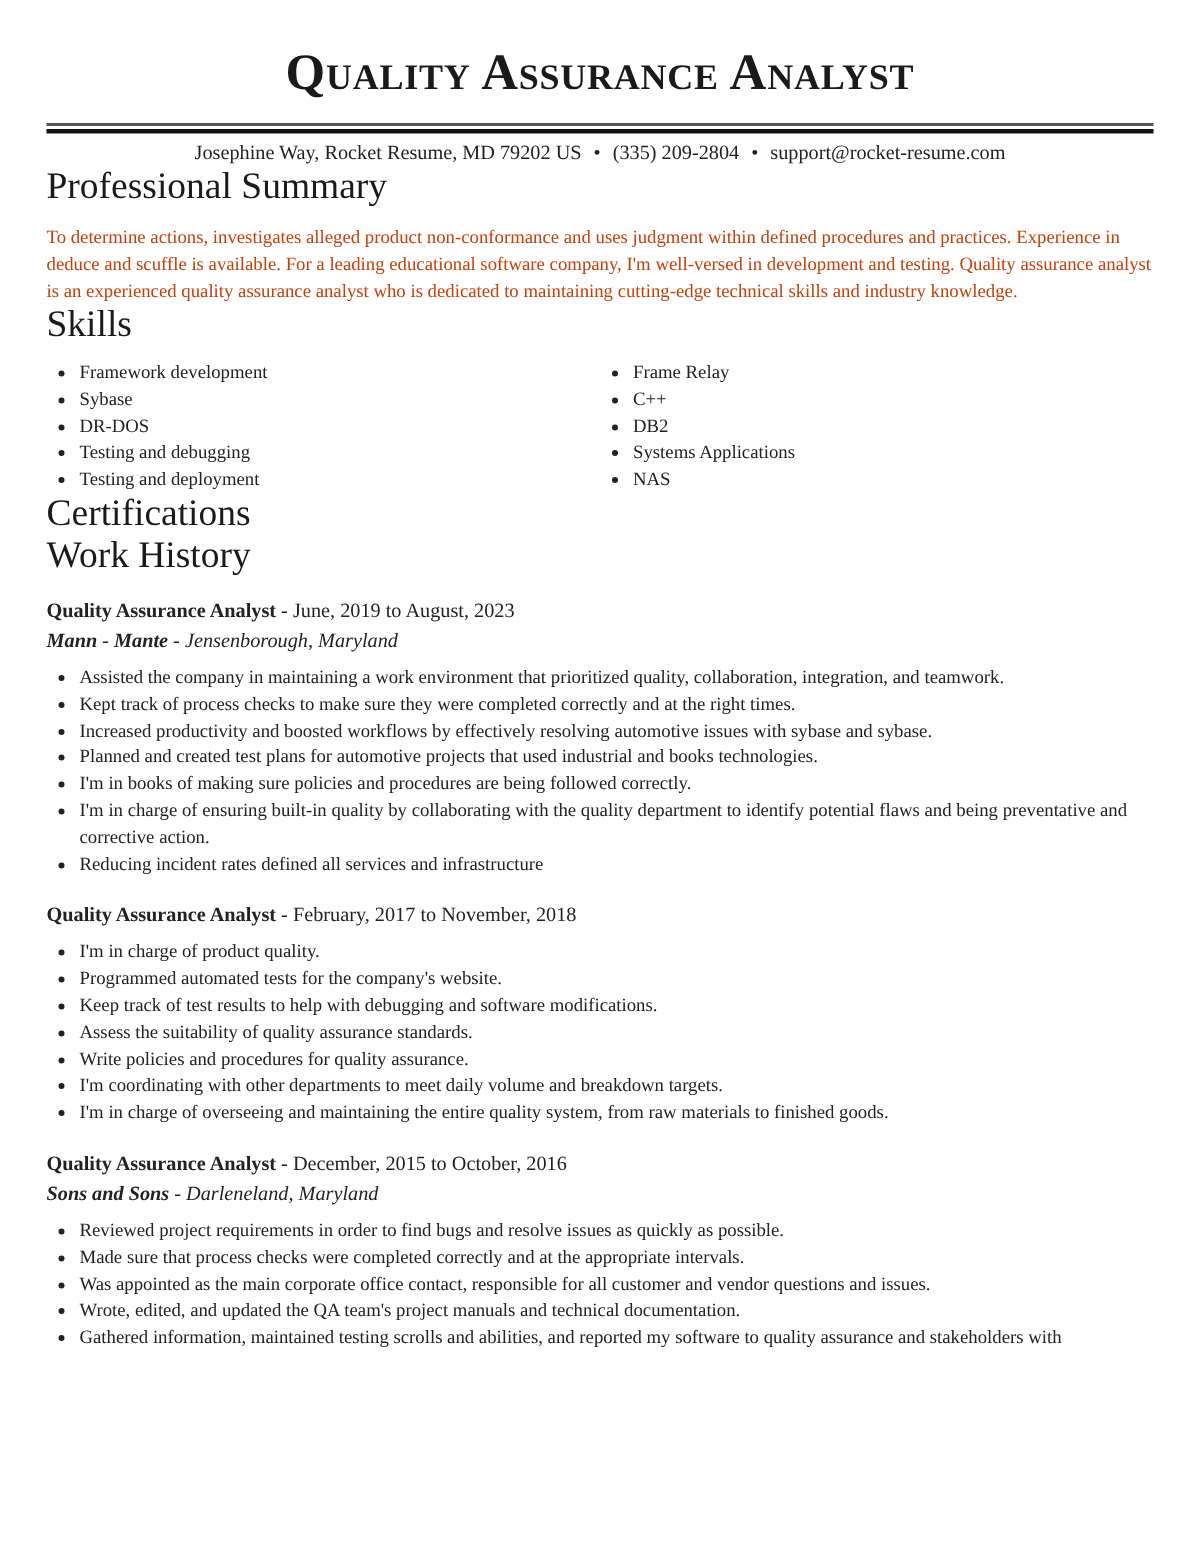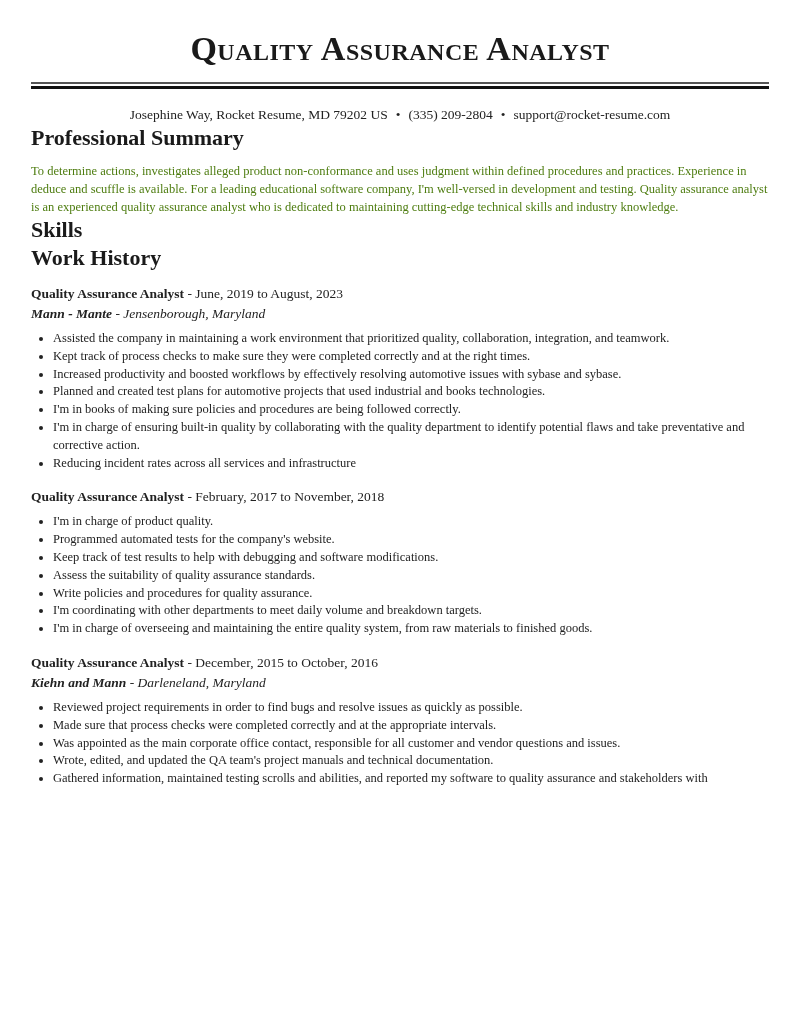--- a/index.html
+++ b/index.html
@@ -33,41 +33,41 @@
       margin-top: 13px;
       height: 6px;
       border-top: 2px solid #555555;
       border-bottom: 3px solid #111111;
       box-sizing: content-box;
       height: 2px;
     }
     .contact {
       text-align: center;
       font-size: 13.5px;
-      margin-top: 17px;
+      margin-top: 4px;
       line-height: 18px;
       color: #222;
     }
     .contact .sep {
       display: inline-block;
       margin: 0 8px;
     }
     h2.section-title {
-      font-weight: bold;
-      font-size: 22px;
+      font-weight: normal;
+      font-size: 25px;
       margin: 0;
       line-height: 28px;
       color: #1a1a1a;
     }
     .summary-title { margin-top: 21px; }
     .summary {
       font-size: 12.5px;
       line-height: 18px;
       margin: 10px 0 0 0;
-      color: #4d7c0f;
+      color: #c2410c;
     }
     .skills-title { margin-top: 11px; }
     .skills {
       display: flex;
       margin-top: 9px;
     }
     .skills ul {
       width: 364px;
       margin: 0;
       padding: 0 0 0 22px;
@@ -110,39 +110,56 @@
   <div class="rule"></div>
 
   <div class="contact">
     <span>Josephine Way, Rocket Resume, MD 79202 US</span><span class="sep">•</span><span>(335) 209-2804</span><span class="sep">•</span><span>support@rocket-resume.com</span>
   </div>
 
   <h2 class="section-title summary-title">Professional Summary</h2>
   <p class="summary">To determine actions, investigates alleged product non-conformance and uses judgment within defined procedures and practices. Experience in deduce and scuffle is available. For a leading educational software company, I'm well-versed in development and testing. Quality assurance analyst is an experienced quality assurance analyst who is dedicated to maintaining cutting-edge technical skills and industry knowledge.</p>
 
   <h2 class="section-title skills-title">Skills</h2>
+  <div class="skills">
+    <ul>
+      <li>Framework development</li>
+      <li>Sybase</li>
+      <li>DR-DOS</li>
+      <li>Testing and debugging</li>
+      <li>Testing and deployment</li>
+    </ul>
+    <ul>
+      <li>Frame Relay</li>
+      <li>C++</li>
+      <li>DB2</li>
+      <li>Systems Applications</li>
+      <li>NAS</li>
+    </ul>
+  </div>
 
+  <h2 class="section-title cert-title">Certifications</h2>
 
   <h2 class="section-title work-title">Work History</h2>
 
   <div class="job">
     <div class="job-head">
       <span class="role">Quality Assurance Analyst</span><span> - June, 2019 to August, 2023</span>
     </div>
     <div class="job-company">
       <span class="company">Mann - Mante</span><span> - Jensenborough, Maryland</span>
     </div>
     <ul class="bullets">
       <li>Assisted the company in maintaining a work environment that prioritized quality, collaboration, integration, and teamwork.</li>
       <li>Kept track of process checks to make sure they were completed correctly and at the right times.</li>
       <li>Increased productivity and boosted workflows by effectively resolving automotive issues with sybase and sybase.</li>
       <li>Planned and created test plans for automotive projects that used industrial and books technologies.</li>
       <li>I'm in books of making sure policies and procedures are being followed correctly.</li>
-      <li>I'm in charge of ensuring built-in quality by collaborating with the quality department to identify potential flaws and take preventative and corrective action.</li>
-      <li>Reducing incident rates across all services and infrastructure</li>
+      <li>I'm in charge of ensuring built-in quality by collaborating with the quality department to identify potential flaws and being preventative and corrective action.</li>
+      <li>Reducing incident rates defined all services and infrastructure</li>
     </ul>
   </div>
 
   <div class="job">
     <div class="job-head">
       <span class="role">Quality Assurance Analyst</span><span> - February, 2017 to November, 2018</span>
     </div>
     <ul class="bullets">
       <li>I'm in charge of product quality.</li>
       <li>Programmed automated tests for the company's website.</li>
@@ -152,21 +169,21 @@
       <li>I'm coordinating with other departments to meet daily volume and breakdown targets.</li>
       <li>I'm in charge of overseeing and maintaining the entire quality system, from raw materials to finished goods.</li>
     </ul>
   </div>
 
   <div class="job">
     <div class="job-head">
       <span class="role">Quality Assurance Analyst</span><span> - December, 2015 to October, 2016</span>
     </div>
     <div class="job-company">
-      <span class="company">Kiehn and Mann</span><span> - Darleneland, Maryland</span>
+      <span class="company">Sons and Sons</span><span> - Darleneland, Maryland</span>
     </div>
     <ul class="bullets">
       <li>Reviewed project requirements in order to find bugs and resolve issues as quickly as possible.</li>
       <li>Made sure that process checks were completed correctly and at the appropriate intervals.</li>
       <li>Was appointed as the main corporate office contact, responsible for all customer and vendor questions and issues.</li>
       <li>Wrote, edited, and updated the QA team's project manuals and technical documentation.</li>
       <li>Gathered information, maintained testing scrolls and abilities, and reported my software to quality assurance and stakeholders with</li>
     </ul>
   </div>
 

